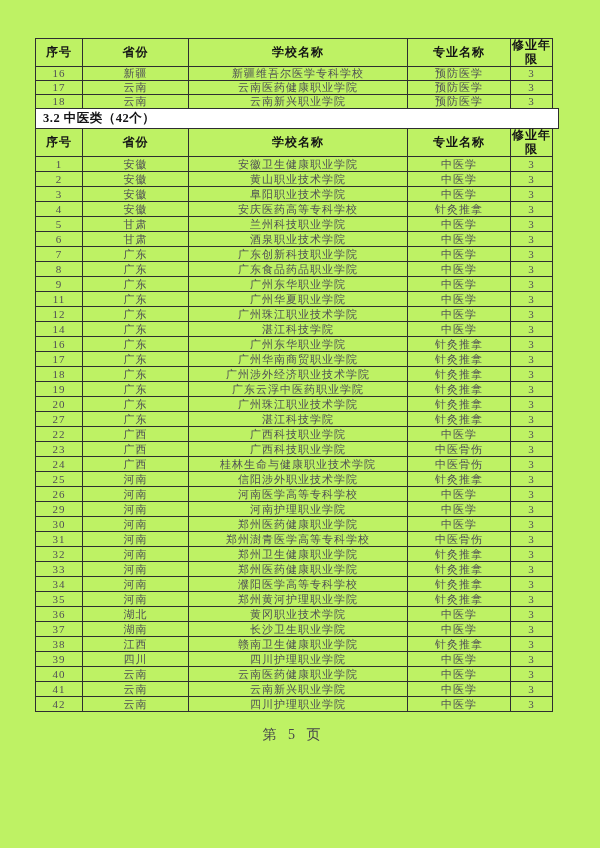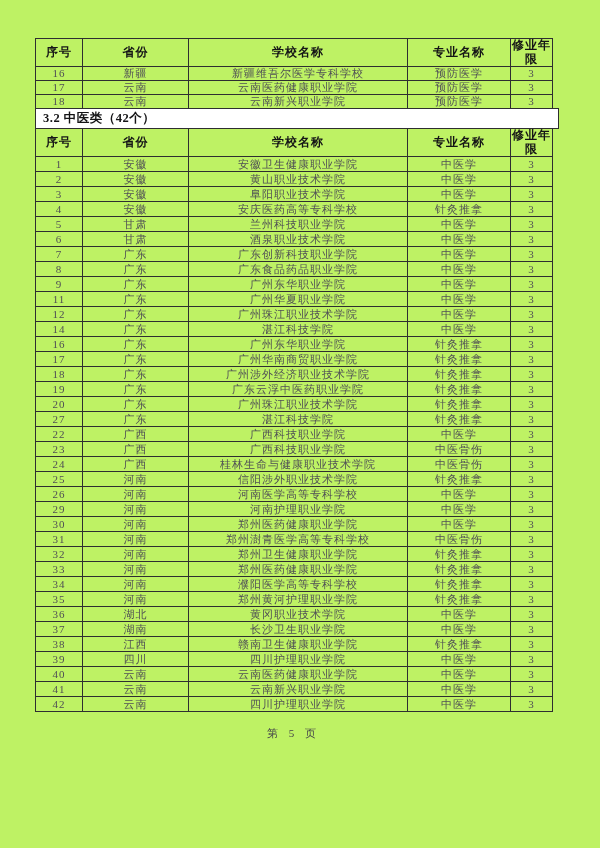--- a/index.html
+++ b/index.html
@@ -33,21 +33,21 @@
     width:515px; height:19px; line-height:19px;
     border:1px solid #2e2e30; margin-top:-1px;
     font-weight:bold; font-size:12.5px; color:#141416;
     padding-left:7px; letter-spacing:0.5px;
     background:#ffffff;
   }
   table.t2 { margin-top:-1px; }
 
   .footer {
     margin-top:14px; text-align:center;
-    font-size:11px; color:#45454a; letter-spacing:4px;
+    font-size:14px; color:#45454a; letter-spacing:4px;
   }
 </style>
 </head>
 <body>
 
 <div class="page">
   <div class="content">
 
     <table class="tbl t1">
       <colgroup>

